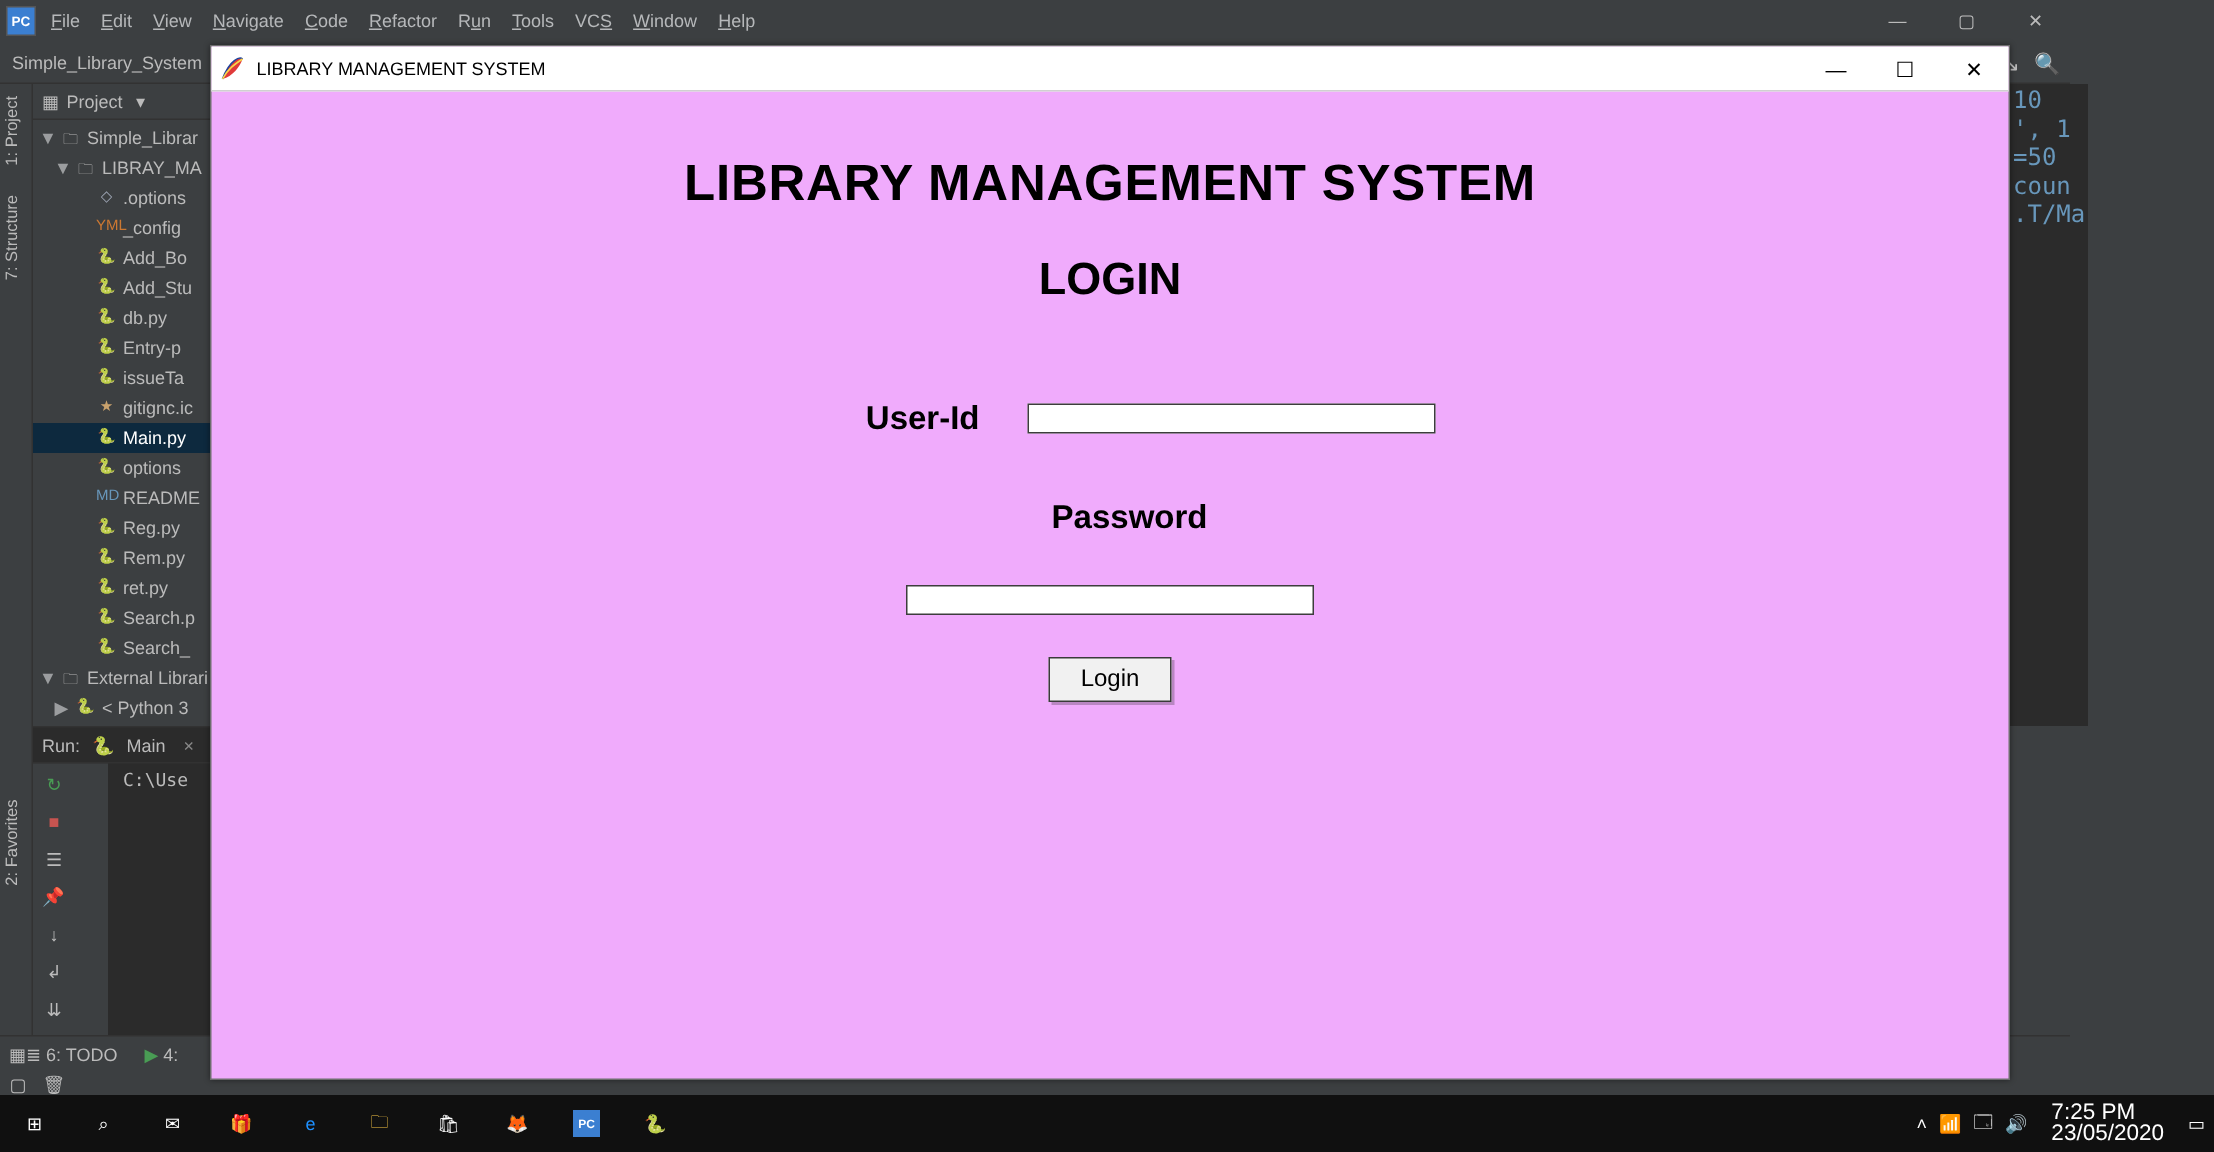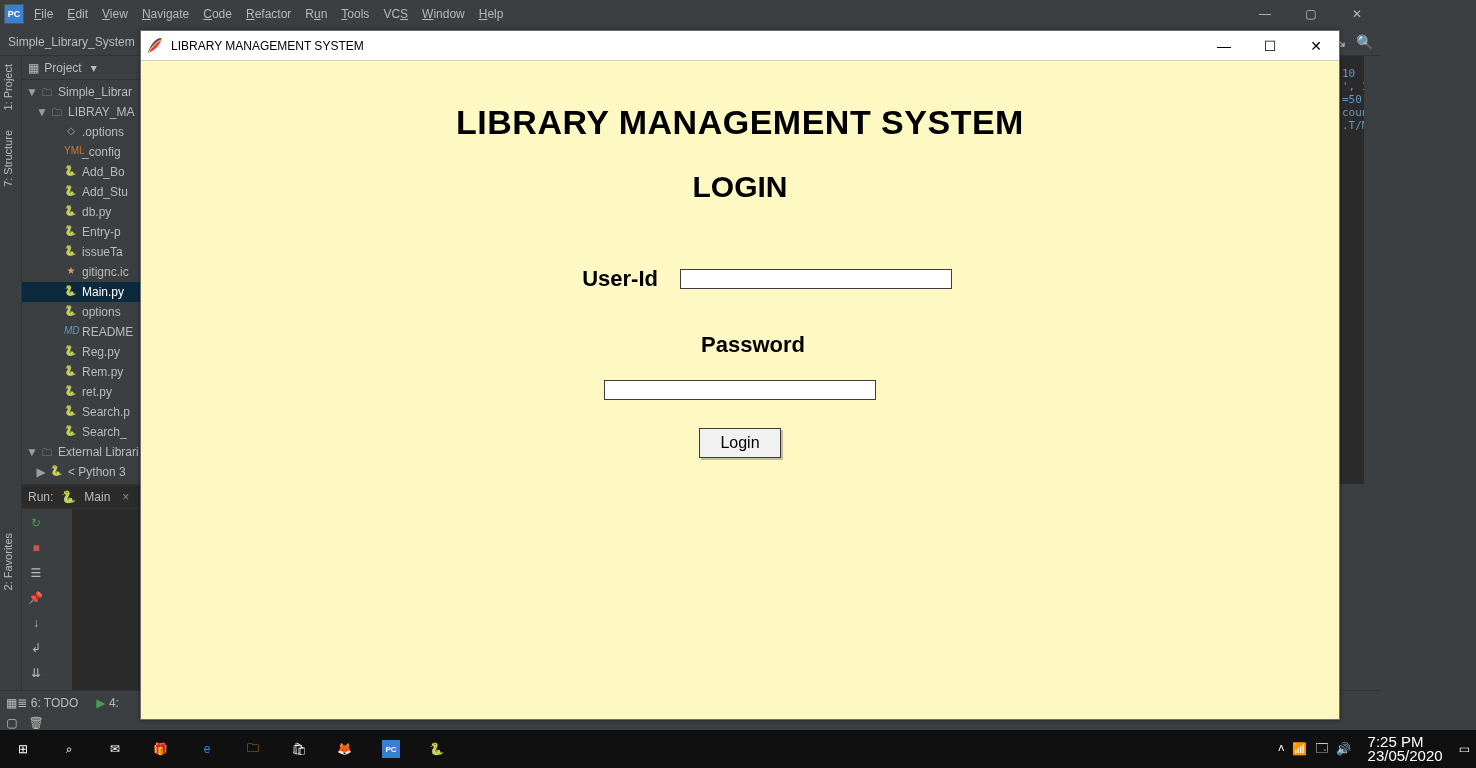--- a/index.html
+++ b/index.html
@@ -122,21 +122,21 @@
   }
   .file-icon {
     display: inline-block;
     width: 14px; height: 14px;
     text-align: center;
     font-size: 10px;
   }
   .py   { color: #f0c674; }
   .fld  { color: #b4b4b4; }
   .txt  { color: #9da5b4; }
-  .md   { color: #6897bb; font-style: italic; }
+  .md   { color: #6897bb; }
   .ico  { color: #c9a26d; }
   .yml  { color: #cc7832; }
 
   
   .run-window {
     position: absolute;
     left: 22px; top: 484px;
     width: 120px;
     height: 206px;
     background: #2b2b2b;
@@ -181,44 +181,44 @@
     color: #bbb; font-size: 12px;
     display: flex; align-items: center;
     padding-left: 6px;
   }
   .pc-statusbar .todo { }
 
   
   .editor-sliver {
     position: absolute;
     left: 1340px; top: 56px;
-    width: 24px; height: 428px;
+    width: 52px; height: 428px;
     background: #2b2b2b;
     font-family: Consolas, monospace;
-    font-size: 11px;
+    font-size: 16px;
     color: #6897bb;
     overflow: hidden;
-    padding: 11px 2px;
+    padding: 1px 2px;
   }
   .editor-sliver div { white-space: nowrap; }
 
   
   .pc-bottom-left {
     position: absolute;
     left: 0; top: 714px; width: 24px; height: 18px;
     color: #bbb; font-size: 12px;
     display:flex; align-items:center; justify-content:center;
   }
 
   
   .tk-window {
     position: absolute;
     left: 140px; top: 30px;
     width: 1200px; height: 690px;
-    background: #fef9c3;
+    background: #f0abfc;
     border: 1px solid #6d6d6d;
     box-shadow: 0 0 4px #0007;
   }
   .tk-titlebar {
     height: 30px;
     background: #fff;
     border-bottom: 1px solid #d0d0d0;
     display: flex; align-items: center;
     font-size: 12px;
     color: #000;
@@ -251,21 +251,21 @@
   .tk-h2 {
     font-weight: 900;
     font-size: 30px;
     margin-top: 28px;
     color: #000;
   }
   .form-row {
     display: flex;
     justify-content: center;
     align-items: center;
-    gap: 22px;
+    gap: 32px;
   }
   .form-row.first { margin-top: 62px; }
   .form-row.second { margin-top: 40px; flex-direction: column; }
   .form-row label {
     width: 130px;
     text-align: right;
     font-weight: 700;
     font-size: 22px;
     color: #000;
   }
@@ -486,20 +486,23 @@
     <div class="btn glyph" style="color:#499c54">↻</div>
     <div class="btn glyph" style="color:#c75450">■</div>
     <div class="btn glyph">☰</div>
     <div class="btn glyph">📌</div>
     <div class="btn glyph">↓</div>
     <div class="btn glyph">↲</div>
     <div class="btn glyph">⇊</div>
     <div class="btn glyph">🖶</div>
     <div class="btn glyph">🗑</div>
   </div>
+  <div class="run-console">
+    <span>C:\Use</span>
+  </div>
 </div>
 
 <div class="pc-statusbar">
   <span class="glyph">▦</span>
   <span class="todo">
     <span class="glyph">≣ </span><span>6: TODO</span>
   </span>
   <span style="margin-left:18px">
     <span class="glyph" style="color:#499c54">▶ </span><span>4:</span>
   </span>

